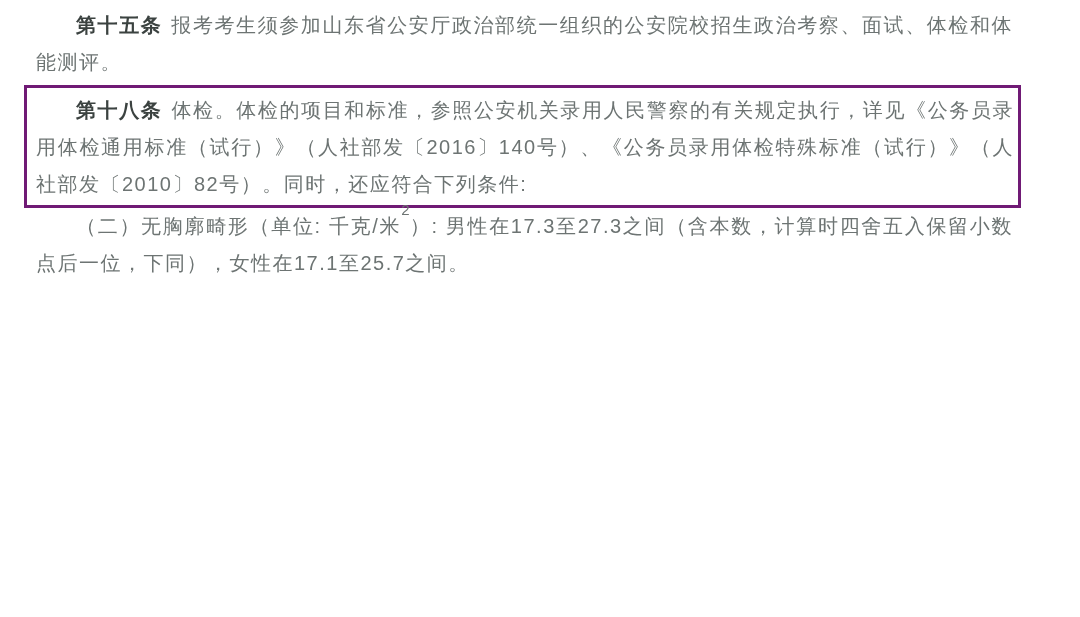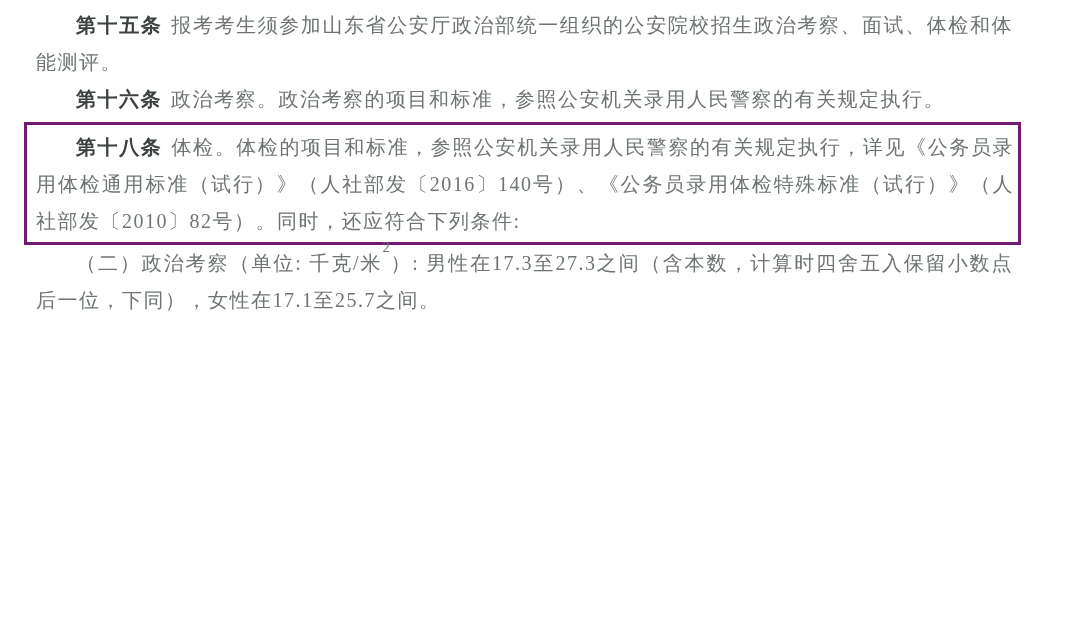--- a/index.html
+++ b/index.html
@@ -7,21 +7,21 @@
     padding: 0;
     background: #ffffff;
   }
   .page {
     position: relative;
     width: 1048px;
     height: 617px;
     background: #ffffff;
     box-sizing: border-box;
     padding: 7px 35px 0 36px;
-    font-family: Liberation Serif, serif;
+    font-family: Liberation Sans, sans-serif;
     font-size: 20px;
     line-height: 37px;
     letter-spacing: 1.5px;
     color: #6d7473;
     text-align: justify;
     overflow: hidden;
   }
   .para {
     margin: 0;
     text-indent: 2em;
@@ -45,26 +45,25 @@
     top: -10px;
   }
 </style>
 </head>
 <body>
 
 <div class="page">
 
   <p class="para"><span class="article-label">第十五条</span><span>报考考生须参加山东省公安厅政治部统一组织的公安院校招生政治考察、面试、体检和体能测评。</span></p>
 
-  <p class="para"><span class="article-label">第十六条</span><span>政治考察。政治考察的项目和标准，参照公安机关录用人民警察的有关规定执行。</span></p>
 
 
   <div class="highlight-box">
     <p class="para"><span class="article-label">第十八条</span><span>体检。体检的项目和标准，参照公安机关录用人民警察的有关规定执行，详见《公务员录用体检通用标准（试行）》（人社部发〔2016〕140号）、《公务员录用体检特殊标准（试行）》（人社部发〔2010〕82号）。同时，还应符合下列条件:</span></p>
   </div>
 
 
-  <p class="para"><span>（二）政治考察（单位: 千克/米</span><sup class="bmi-sup">2</sup><span>）: 男性在17.3至27.3之间（含本数，计算时四舍五入保留小数点后一位，下同），女性在17.1至25.7之间。</span></p>
+  <p class="para"><span>（二）无胸廓畸形（单位: 千克/米</span><sup class="bmi-sup">2</sup><span>）: 男性在17.3至27.3之间（含本数，计算时四舍五入保留小数点后一位，下同），女性在17.1至25.7之间。</span></p>
 
 
 
 
 </div>
 
 </body></html>

